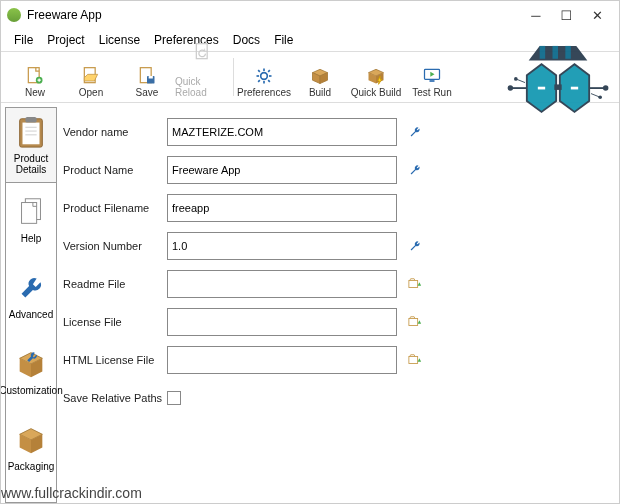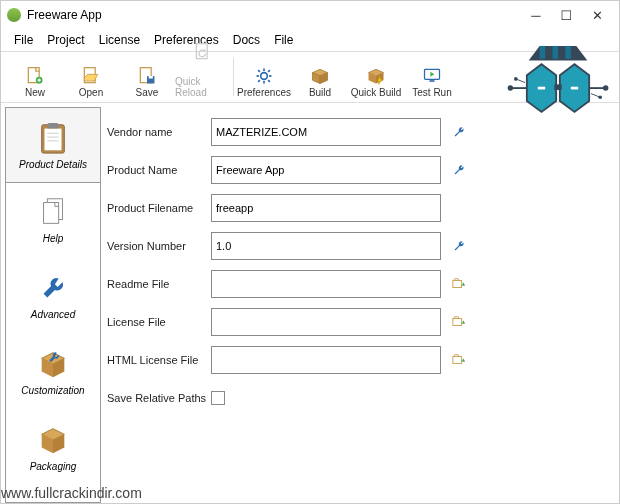--- a/index.html
+++ b/index.html
@@ -53,26 +53,25 @@
   font-size: 10px;
   cursor: default;
   color: #333;
 }
 .tool-btn.disabled { color: #aaa; gap: 14px; }
 .tool-btn .ticon { width: 22px; height: 22px; display: flex; align-items: center; justify-content: center; }
 .tool-btn .ticon svg { width: 20px; height: 20px; }
 .divider { width: 1px; background: #ddd; margin: 2px 2px; }
 .workspace { display: flex; height: calc(100% - 98px); }
 .sidetabs {
-  width: 96px;
+  width: 52px;
   border: 1px solid #999;
   margin: 4px 0 4px 4px;
   display: flex;
   flex-direction: column;
-  font-style: italic;
 }
 .sidetab {
   display: flex;
   flex-direction: column;
   align-items: center;
   justify-content: center;
   height: 76px;
   border-bottom: 1px solid transparent;
   cursor: default;
   font-size: 10px;

